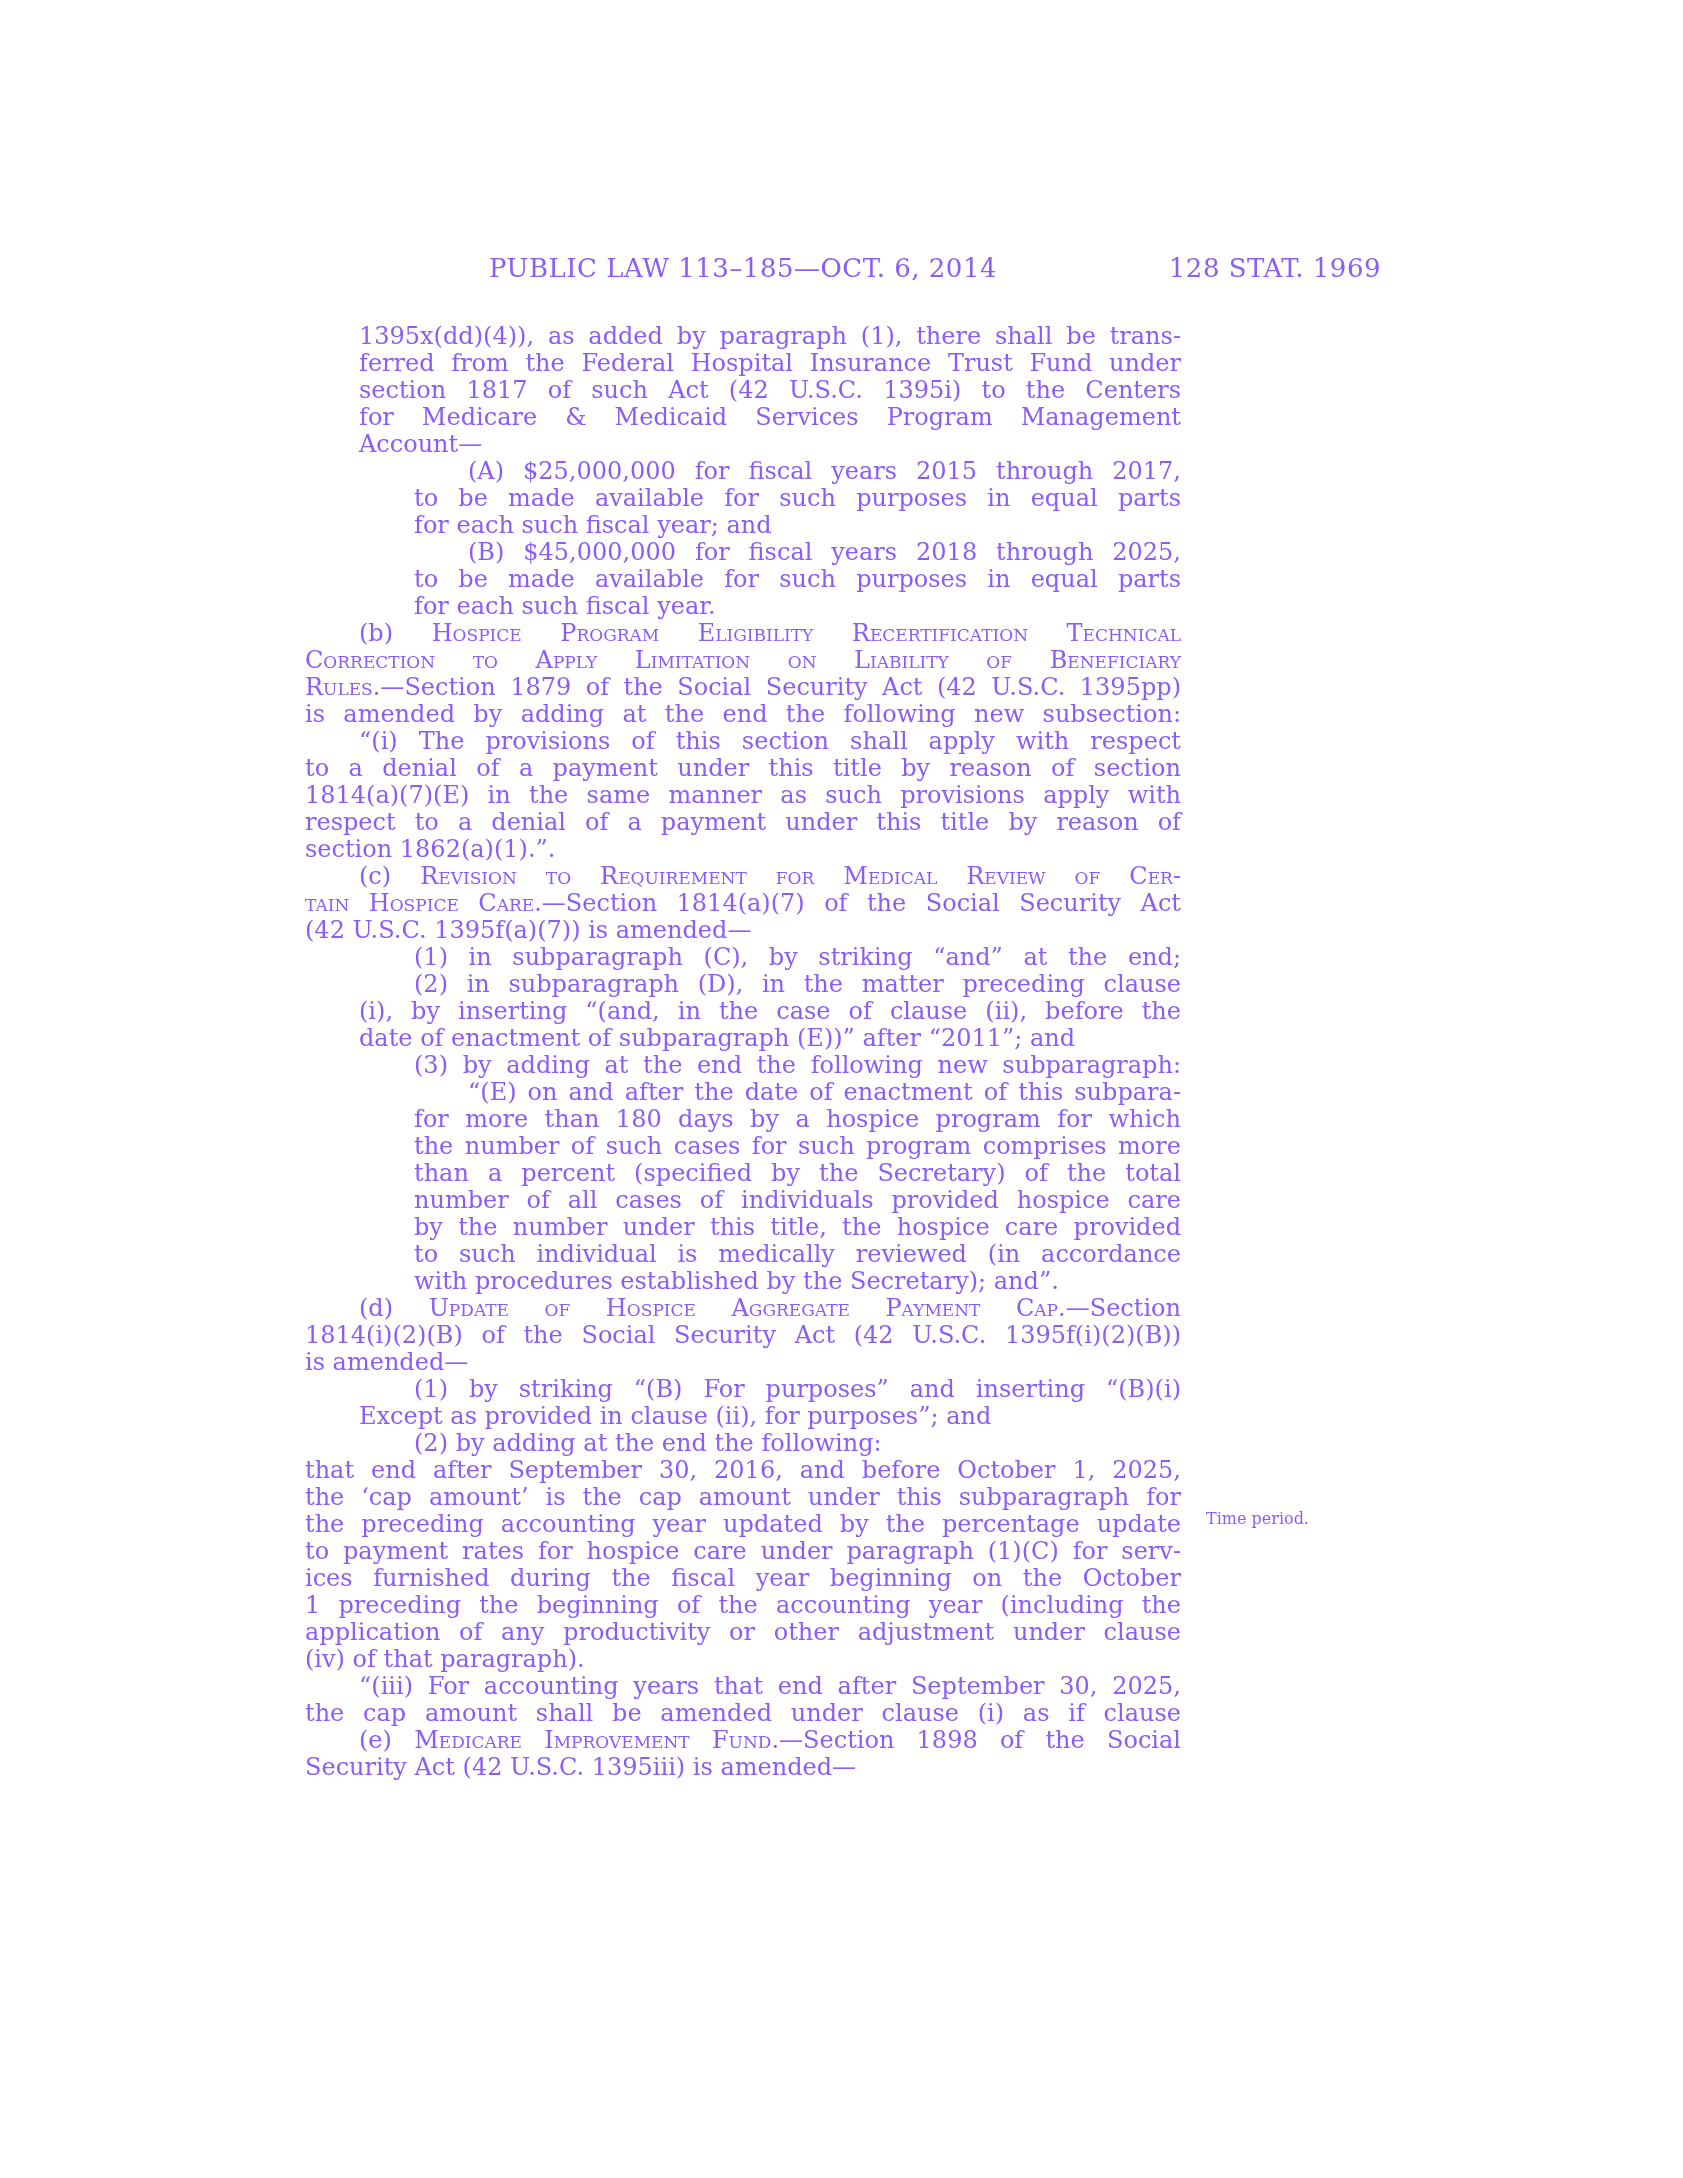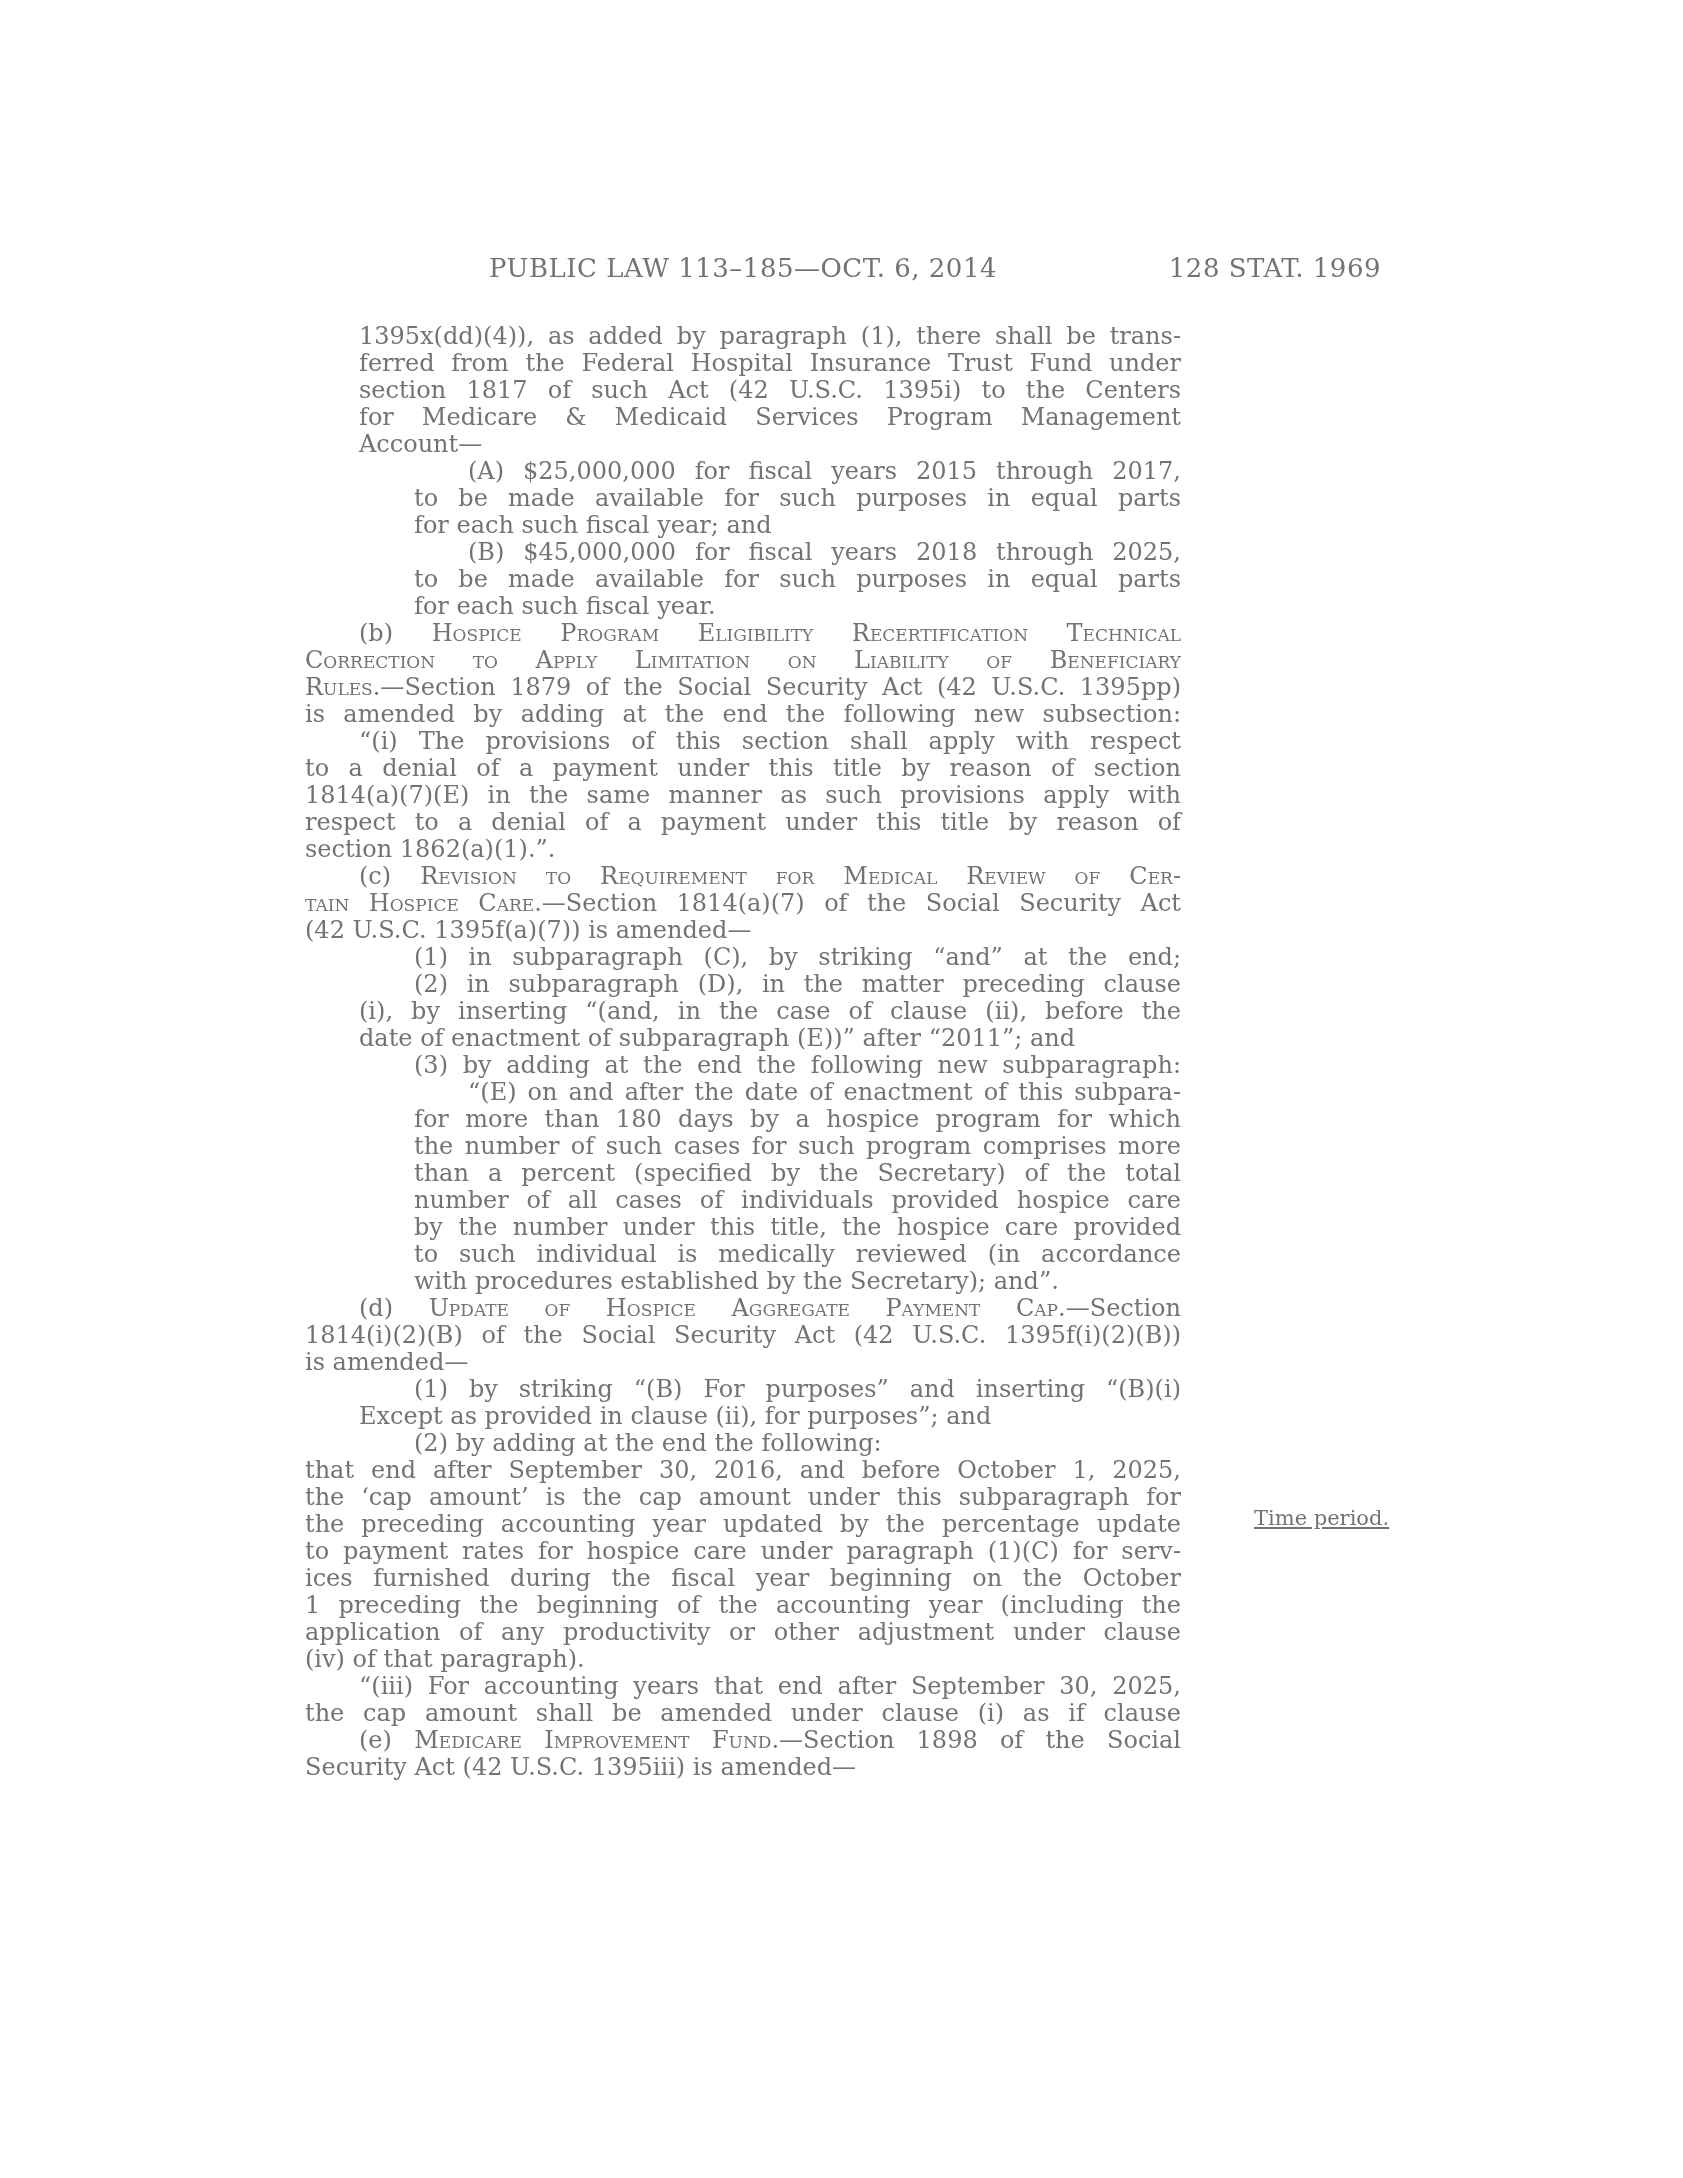--- a/index.html
+++ b/index.html
@@ -1,21 +1,21 @@
 <!DOCTYPE html>
 <html><head>
 <meta charset="utf-8">
 <style>
   html, body { margin: 0; padding: 0; background: #ffffff; }
   .page {
     position: relative;
     width: 1394px;
     height: 2178px;
     background: #ffffff;
-    color: #737373;
+    color: #8b5cf6;
     font-family: "DejaVu Serif", "Liberation Serif", serif;
     overflow: hidden;
   }
   .runhead {
     position: absolute;
     top: 253px;
     font-size: 26px;
     line-height: 30px;
     letter-spacing: 0.5px;
     white-space: nowrap;
@@ -33,26 +33,25 @@
   .line {
     text-align: justify;
     text-align-last: justify;
   }
   .line.last {
     text-align-last: left;
   }
   .sc { font-variant: small-caps; }
   .margin-note {
     position: absolute;
-    left: 1254px;
+    left: 1206px;
     top: 1506px;
-    font-size: 21px;
+    font-size: 16px;
     line-height: 25px;
     white-space: nowrap;
-    text-decoration: underline;
   }
 </style>
 </head>
 <body>
 
 <div class="page">
   <div class="runhead runhead-law">PUBLIC LAW 113–185—OCT. 6, 2014</div>
   <div class="runhead runhead-stat">128 STAT. 1969</div>
 
   <div class="textbody">

